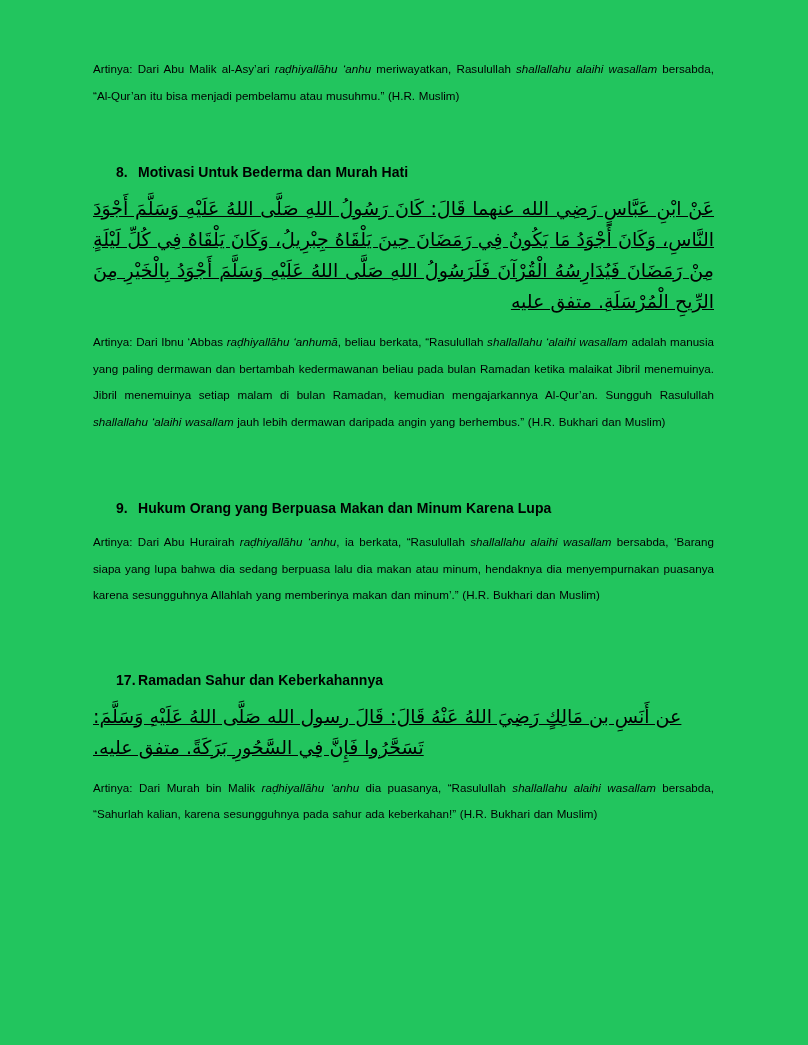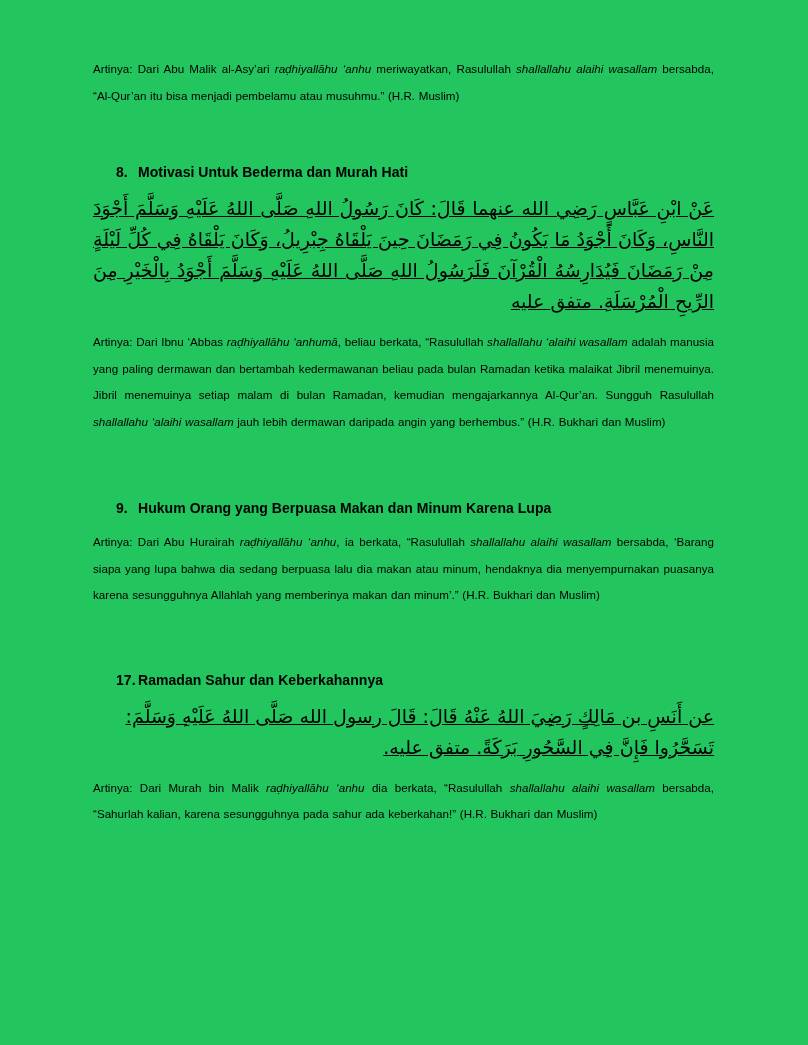--- a/index.html
+++ b/index.html
@@ -59,21 +59,21 @@
     direction: rtl;
     unicode-bidi: bidi-override;
     text-align: justify;
     font-size: 19px;
     line-height: 31px;
     letter-spacing: 0px;
     margin-bottom: 12px;
     text-decoration: underline;
   }
   .arabic.centered {
-    text-align: right;
+    text-align: left;
   }
   .after-arabic {
     margin-top: 4px;
   }
   .s8-heading { margin-top: 52px; }
   .s9-heading { margin-top: 62px; }
   .s10-heading { margin-top: 60px; }
 </style>
 </head>
 <body>
@@ -96,17 +96,17 @@
         <span class="num">9.</span><span>Hukum Orang yang Berpuasa Makan dan Minum Karena Lupa</span>
       </div>
       <p class="para after-arabic"><span>Artinya: Dari Abu Hurairah </span><i>raḍhiyallāhu ‘anhu</i><span>, ia berkata, “Rasulullah </span><i>shallallahu alaihi wasallam</i><span> bersabda, ‘Barang siapa yang lupa bahwa dia sedang berpuasa lalu dia makan atau minum, hendaknya dia menyempurnakan puasanya karena sesungguhnya Allahlah yang memberinya makan dan minum’.” (H.R. Bukhari dan Muslim)</span></p>
     </div>
 
     <div class="section">
       <div class="heading s10-heading">
         <span class="num">17.</span><span>Ramadan Sahur dan Keberkahannya</span>
       </div>
       <p class="arabic centered">عن أَنَسِ بن مَالِكٍ رَضِيَ اللهُ عَنْهُ قَالَ: قَالَ رسول الله صَلَّى اللهُ عَلَيْهِ وَسَلَّمَ: تَسَحَّرُوا فَإِنَّ فِي السَّحُورِ بَرَكَةً. متفق عليه.</p>
-      <p class="para after-arabic"><span>Artinya: Dari Murah bin Malik </span><i>raḍhiyallāhu ‘anhu</i><span> dia berkata, “Rasulullah </span><i>shallallahu alaihi wasallam</i><span> bersabda, “Sahurlah kalian, karena sesungguhnya pada sahur ada keberkahan!” (H.R. Bukhari dan Muslim)</span></p>
+      <p class="para after-arabic"><span>Artinya: Dari Murah bin Malik </span><i>raḍhiyallāhu ‘anhu</i><span> dia puasanya, “Rasulullah </span><i>shallallahu alaihi wasallam</i><span> bersabda, “Sahurlah kalian, karena sesungguhnya pada sahur ada keberkahan!” (H.R. Bukhari dan Muslim)</span></p>
     </div>
 
   </div>
 </div>
 
 </body></html>

